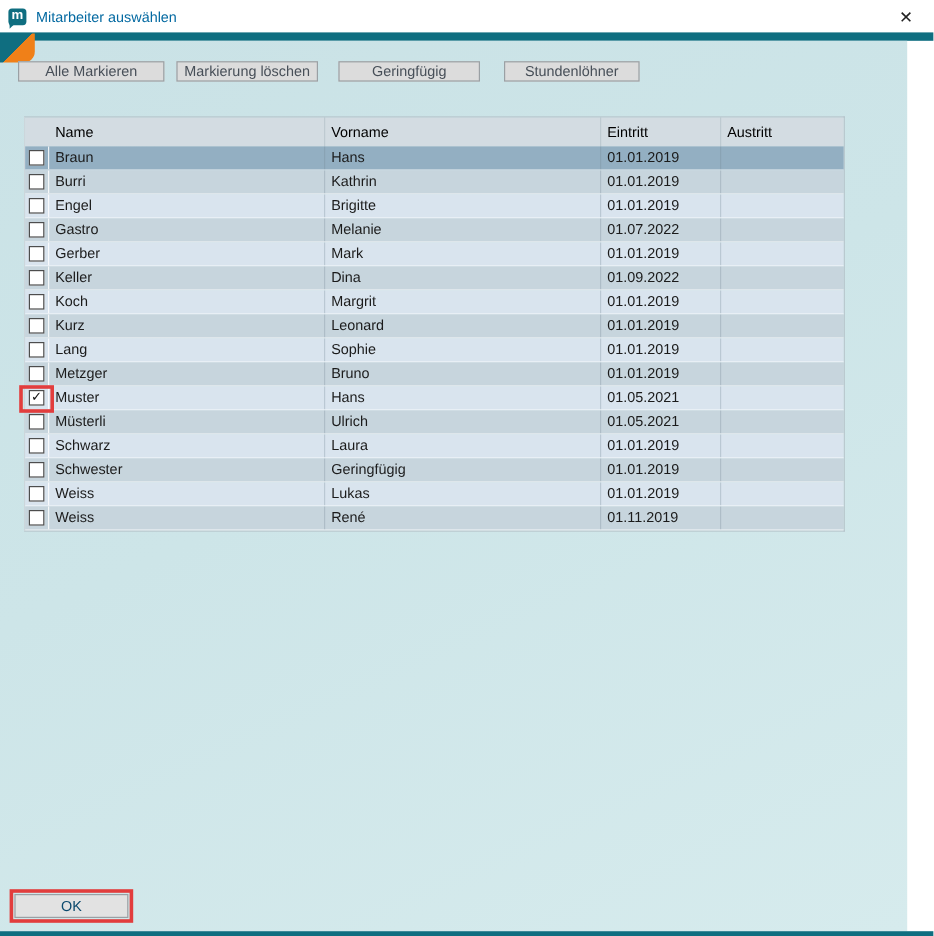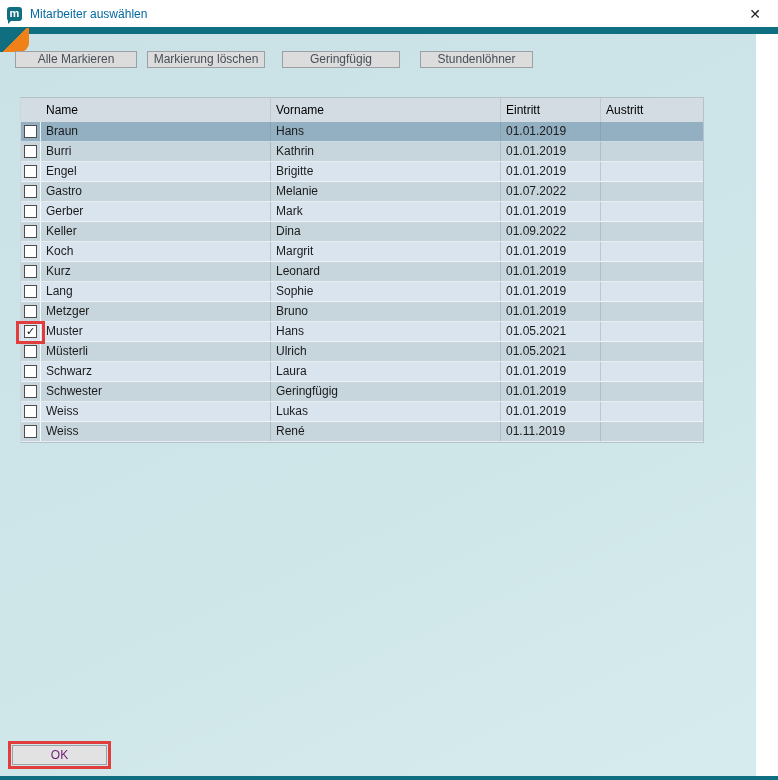--- a/index.html
+++ b/index.html
@@ -46,21 +46,21 @@
         white-space:nowrap;overflow:hidden;}
   .c-cb{width:20px;padding:0;display:flex;align-items:center;border-right:1px solid rgba(255,255,255,.85);}
   .c-name{width:230px;} .c-vorname{width:230px;} .c-eintritt{width:100px;} .c-austritt{width:102px;border-right:none;}
   .checkbox{width:13px;height:13px;margin-left:3px;background:#fff;border:1px solid #4d4d4d;
         font-size:11px;line-height:11px;text-align:center;color:#111;}
   .cb-annotation{position:absolute;left:-5px;top:-1px;width:29px;height:23px;
         border:3px solid var(--annotation-red);pointer-events:none;z-index:3;}
 
   .ok-annotation{position:absolute;left:8px;top:707px;width:103px;height:28px;border:3px solid var(--annotation-red);}
   .ok-btn{display:block;margin:1px;width:95px;height:20px;background:#e2e2e2;border:1px solid #9aa0a4;
-        color:#701a75;font-family:"Liberation Sans",sans-serif;font-size:12px;line-height:18px;text-align:center;padding:0;}
+        color:#0c4a6e;font-family:"Liberation Sans",sans-serif;font-size:12px;line-height:18px;text-align:center;padding:0;}
 
   .bottom-strip{position:absolute;bottom:0;left:0;width:778px;height:4px;background:var(--accent-teal);}
 </style>
 </head>
 <body>
 
 <div class="titlebar">
   <div class="logo">m</div>
   <div class="title-text">Mitarbeiter auswählen</div>
   <div class="close-btn">✕</div>

